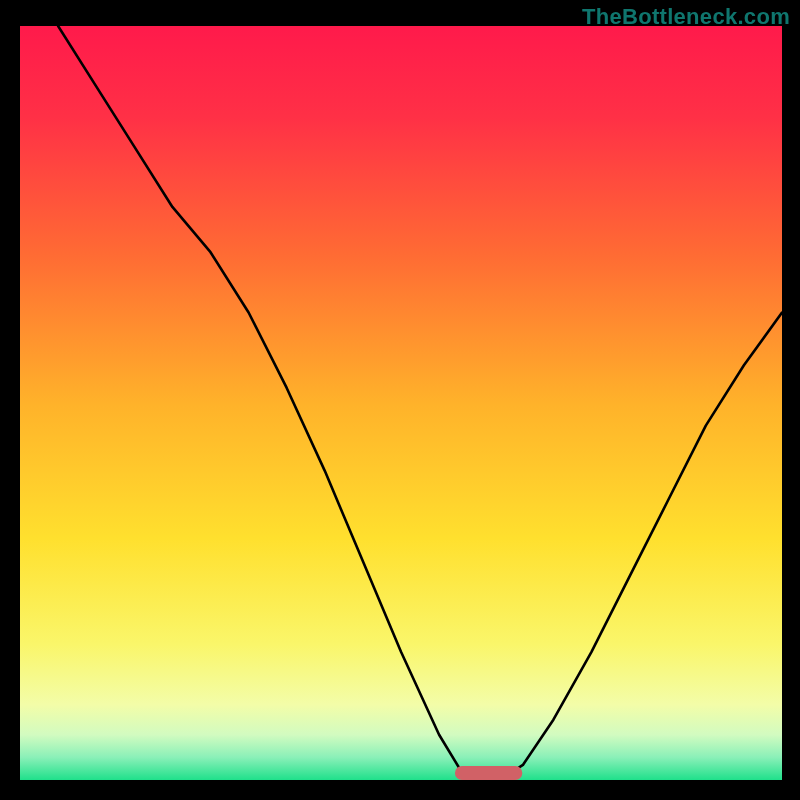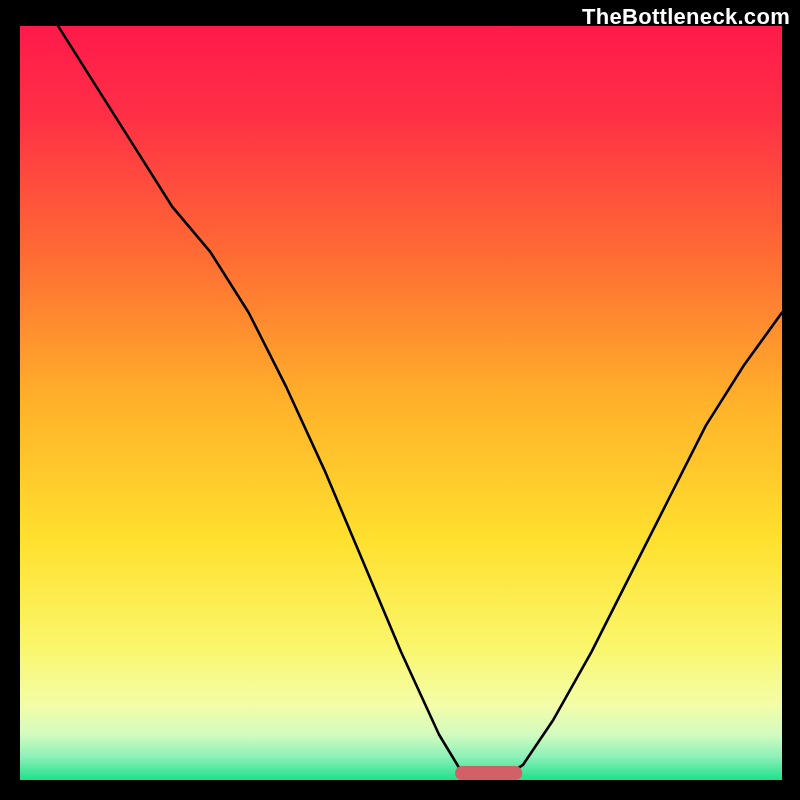--- a/index.html
+++ b/index.html
@@ -14,21 +14,21 @@
   .frame {
     position: relative;
     width: 800px;
     height: 800px;
     background: #000;
   }
   .watermark {
     position: absolute;
     top: 4px;
     right: 10px;
-    color: #ffffff;
+    color: #0f766e;
     font-size: 22px;
     font-weight: 600;
     letter-spacing: 0.3px;
     z-index: 5;
   }
   .plot-area {
     position: absolute;
     left: 20px;
     top: 26px;
     width: 762px;

